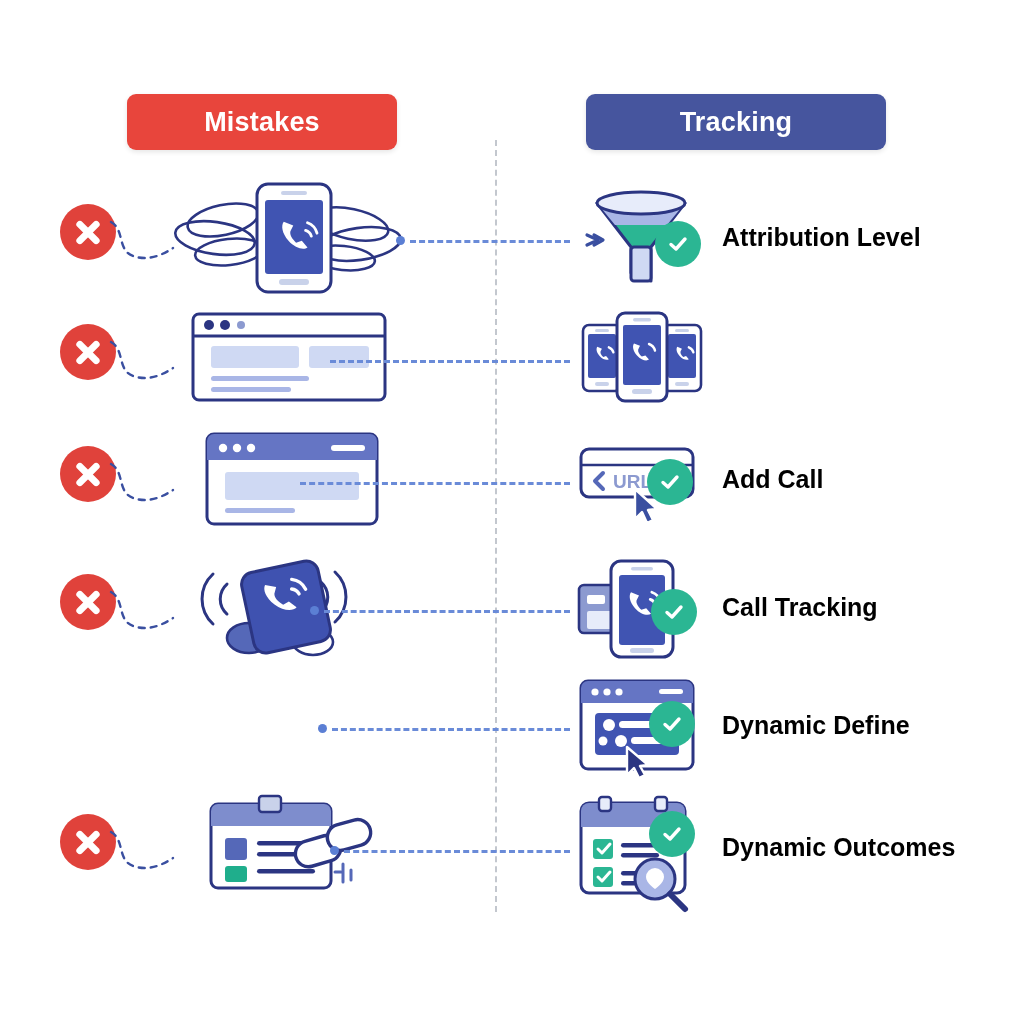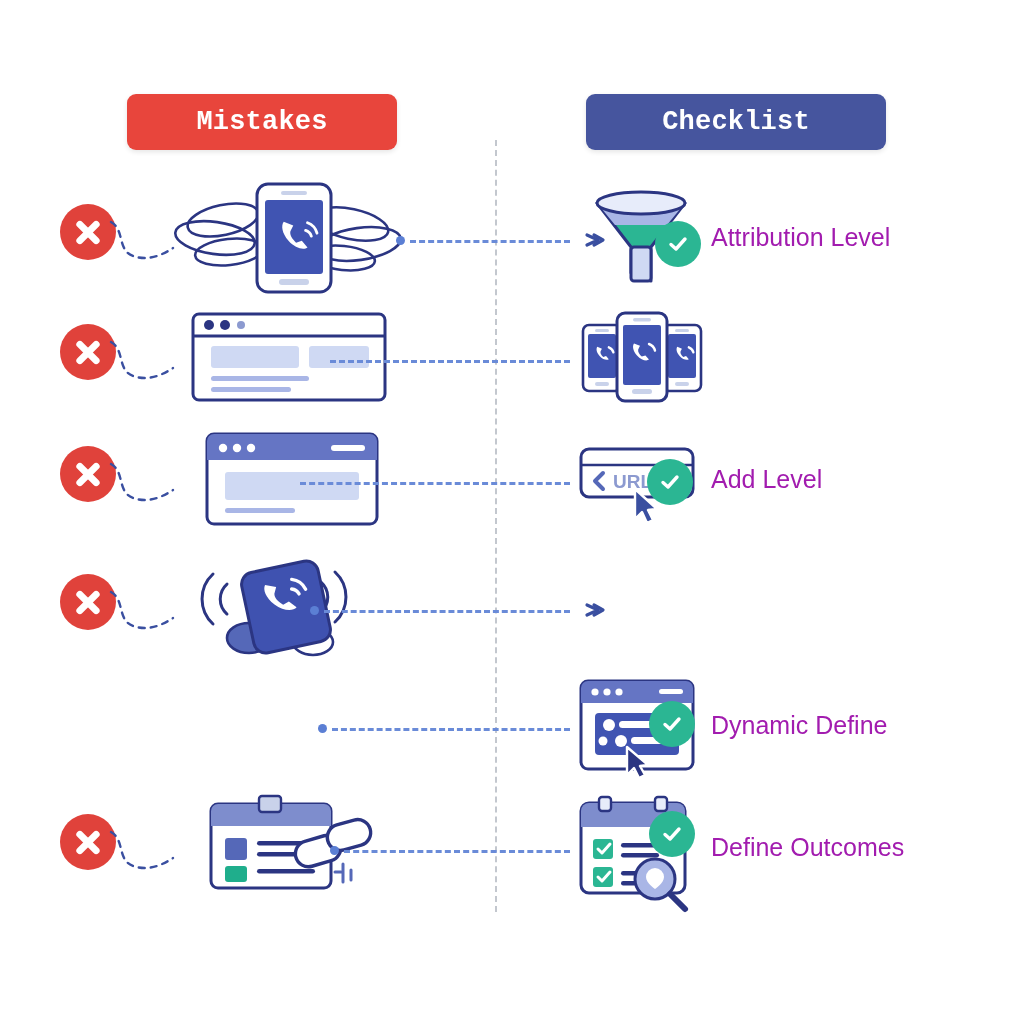--- a/index.html
+++ b/index.html
@@ -26,21 +26,20 @@
     height: 56px;
     border-radius: 9px;
     display: flex;
     align-items: center;
     justify-content: center;
     color: #ffffff;
     font-weight: bold;
     font-size: 27px;
     letter-spacing: .2px;
     box-shadow: 0 2px 5px rgba(0,0,0,.10);
-    font-family: Liberation Mono, monospace;
   }
   #banner-mistakes {
     left: 127px;
     top: 94px;
     width: 270px;
     background: #E8453C;
   }
   #banner-checklist {
     left: 586px;
     top: 94px;
@@ -171,38 +170,39 @@
     display: flex;
     align-items: center;
     justify-content: center;
     right: 6px;
     bottom: 26px;
     z-index: 5;
   }
   .tick svg { display: block; }
   .c-label {
     font-size: 25px;
-    color: #a21caf;
+    color: #000000;
     white-space: nowrap;
-    margin-left: 4px;
+    margin-left: 15px;
+    font-weight: bold;
   }
 
   svg { overflow: visible; }
 </style>
 </head>
 <body>
 
 <div id="board">
 
   <div class="banner" id="banner-mistakes">
     <span>Mistakes</span>
   </div>
 
   <div class="banner" id="banner-checklist">
-    <span>Checklist</span>
+    <span>Tracking</span>
   </div>
 
   <div id="divider"></div>
 
   <div class="row" style="top:176px">
 
     <div class="mistake">
       <div class="x-badge"></div>
       <svg class="squiggle" viewBox="0 0 70 62">
         <path d="M4 6 C18 14 10 34 26 40 C40 45 54 40 66 32" fill="none" stroke="#3A4FA0" stroke-width="2.4" stroke-dasharray="6 6" stroke-linecap="round"></path>
@@ -363,21 +363,21 @@
           <g transform="translate(60,66)">
             <path d="M0 0 L0 30 L7 23 L12 34 L18 31 L13 21 L22 20 Z" fill="#3A4FA0" stroke="#ffffff" stroke-width="2.4" stroke-linejoin="round"></path>
           </g>
         </svg>
         <div class="tick" style="bottom:30px; right:14px">
           <svg width="24" height="24" viewBox="0 0 24 24">
             <path d="M5 12.5 L10 17 L19 7" fill="none" stroke="#ffffff" stroke-width="3.4" stroke-linecap="round" stroke-linejoin="round"></path>
           </svg>
         </div>
       </div>
-      <div class="c-label">Add Level</div>
+      <div class="c-label">Add Call</div>
     </div>
   </div>
 
   <div class="row" style="top:546px">
 
     <div class="mistake">
       <div class="x-badge"></div>
       <svg class="squiggle" viewBox="0 0 70 62">
         <path d="M4 6 C18 14 10 34 26 40 C40 45 54 40 66 32" fill="none" stroke="#3A4FA0" stroke-width="2.4" stroke-dasharray="6 6" stroke-linecap="round"></path>
       </svg>
@@ -404,20 +404,44 @@
       <div class="dot"></div>
       <div class="line"></div>
       <div class="head">
         <svg width="18" height="16" viewBox="0 0 18 16">
           <path d="M1 3 L12 8 L1 13" fill="none" stroke="#3A4FA0" stroke-width="3.2" stroke-linecap="round" stroke-linejoin="round"></path>
           <path d="M8 3 L17 8 L8 13" fill="none" stroke="#3A4FA0" stroke-width="3.2" stroke-linecap="round" stroke-linejoin="round"></path>
         </svg>
       </div>
     </div>
 
+    <div class="check">
+      <div class="c-art">
+        <svg width="132" height="112" viewBox="0 0 132 112">
+          <rect x="4" y="34" width="48" height="48" rx="5" fill="#8C9AD0" stroke="#2B3582" stroke-width="2.6"></rect>
+          <rect x="12" y="44" width="18" height="9" rx="2" fill="#ffffff"></rect>
+          <rect x="12" y="60" width="32" height="18" rx="2" fill="#E7ECFA"></rect>
+          <rect x="36" y="10" width="62" height="96" rx="10" fill="#ffffff" stroke="#2B3582" stroke-width="3"></rect>
+          <rect x="44" y="24" width="46" height="70" rx="3" fill="#4054B2"></rect>
+          <rect x="56" y="16" width="22" height="3.6" rx="1.8" fill="#C9D2EA"></rect>
+          <rect x="55" y="97" width="24" height="5" rx="2.5" fill="#C9D2EA"></rect>
+          <g transform="translate(52,38) scale(0.8)" fill="#ffffff">
+            <path d="M5 4 C2 8 3 16 10 24 C17 32 26 34 30 31 L24 24 L18 26 C14 22 11 18 12 14 L15 8 Z"></path>
+            <path d="M31 4 a17 17 0 0 1 11 12" fill="none" stroke="#ffffff" stroke-width="3.4" stroke-linecap="round"></path>
+            <path d="M29 13 a9 9 0 0 1 6 6" fill="none" stroke="#ffffff" stroke-width="3.4" stroke-linecap="round"></path>
+          </g>
+        </svg>
+        <div class="tick" style="right:10px; bottom:28px">
+          <svg width="24" height="24" viewBox="0 0 24 24">
+            <path d="M5 12.5 L10 17 L19 7" fill="none" stroke="#ffffff" stroke-width="3.4" stroke-linecap="round" stroke-linejoin="round"></path>
+          </svg>
+        </div>
+      </div>
+      <div class="c-label">Call Tracking</div>
+    </div>
   </div>
 
   <div class="row" style="top:664px">
 
 
     <div class="arrow" style="left:318px; width:268px">
       <div class="dot"></div>
       <div class="line"></div>
       <div class="head">
         <svg width="18" height="16" viewBox="0 0 18 16">
@@ -510,17 +534,17 @@
           <circle cx="80" cy="88" r="20" fill="#A9B6E6" stroke="#2B3582" stroke-width="3"></circle>
           <path d="M71 86 a9 9 0 0 1 18 0 c0 6 -9 12 -9 12 s-9 -6 -9 -12 Z" fill="#ffffff"></path>
           <path d="M95 103 L110 118" stroke="#2B3582" stroke-width="6" stroke-linecap="round"></path>
         </svg>
         <div class="tick" style="right:12px; bottom:46px">
           <svg width="24" height="24" viewBox="0 0 24 24">
             <path d="M5 12.5 L10 17 L19 7" fill="none" stroke="#ffffff" stroke-width="3.4" stroke-linecap="round" stroke-linejoin="round"></path>
           </svg>
         </div>
       </div>
-      <div class="c-label">Define Outcomes</div>
+      <div class="c-label">Dynamic Outcomes</div>
     </div>
   </div>
 
 </div>
 
 </body></html>

